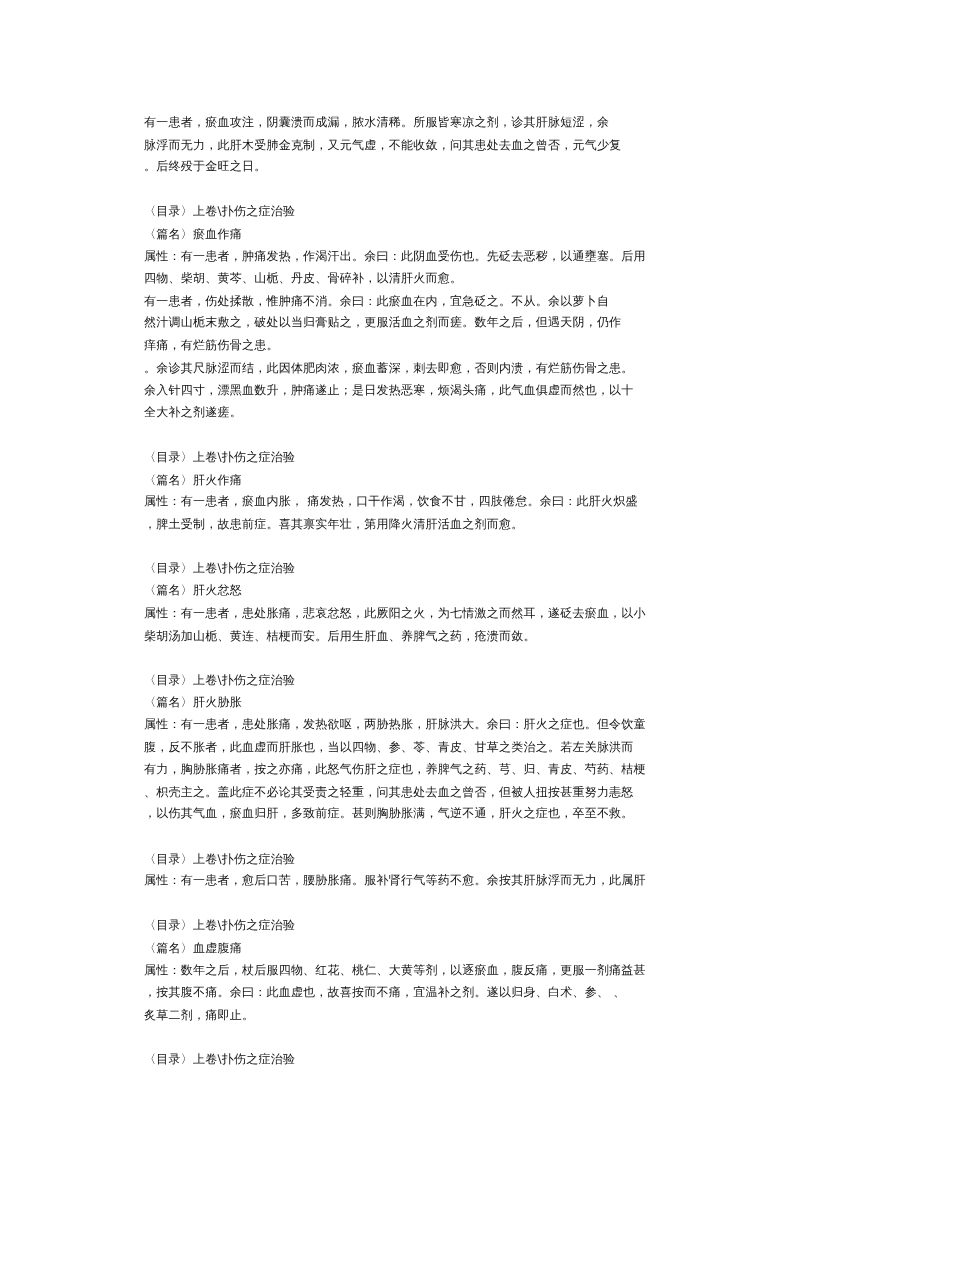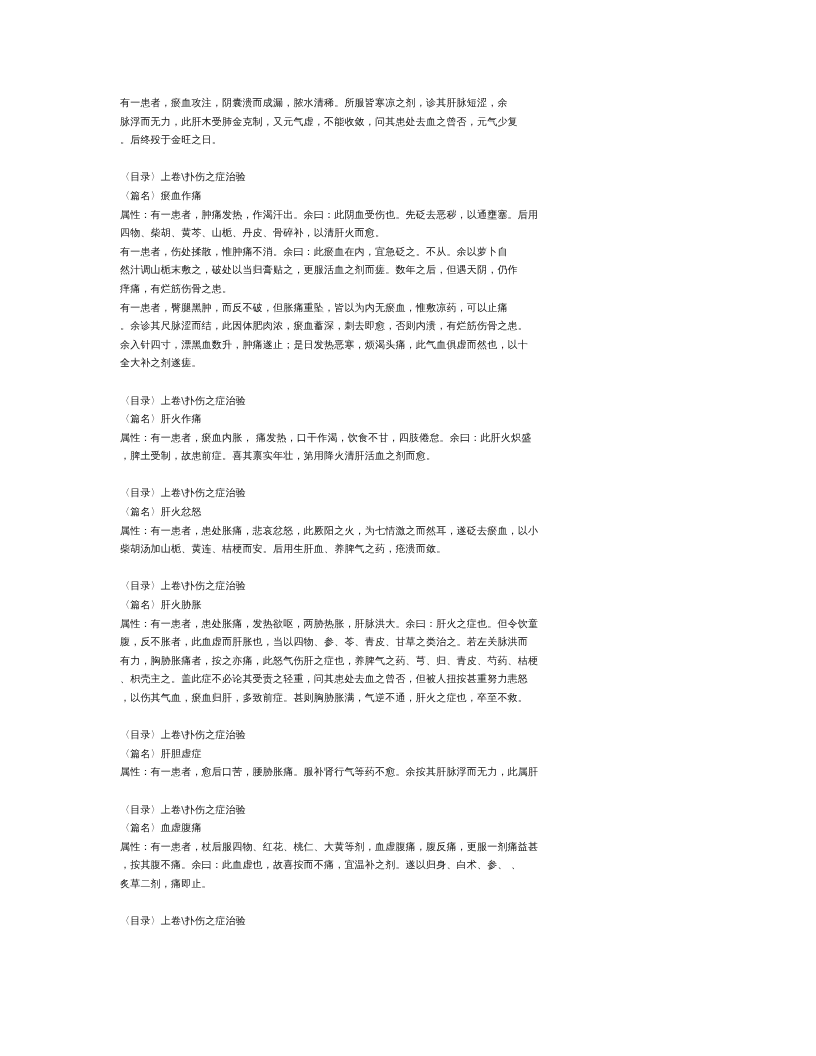--- a/index.html
+++ b/index.html
@@ -28,21 +28,20 @@
       <span class="line">。后终殁于金旺之日。</span>
     </div>
     <div class="block">
       <span class="line">〈目录〉上卷\扑伤之症治验</span>
       <span class="line">〈篇名〉瘀血作痛</span>
       <span class="line">属性：有一患者，肿痛发热，作渴汗出。余曰：此阴血受伤也。先砭去恶秽，以通壅塞。后用</span>
       <span class="line">四物、柴胡、黄芩、山栀、丹皮、骨碎补，以清肝火而愈。</span>
       <span class="line">有一患者，伤处揉散，惟肿痛不消。余曰：此瘀血在内，宜急砭之。不从。余以萝卜自</span>
       <span class="line">然汁调山栀末敷之，破处以当归膏贴之，更服活血之剂而瘥。数年之后，但遇天阴，仍作</span>
       <span class="line">痒痛，有烂筋伤骨之患。</span>
-      <span class="line">有一患者，臀腿黑肿，而反不破，但胀痛重坠，皆以为内无瘀血，惟敷凉药，可以止痛</span>
       <span class="line">。余诊其尺脉涩而结，此因体肥肉浓，瘀血蓄深，刺去即愈，否则内溃，有烂筋伤骨之患。</span>
       <span class="line">余入针四寸，漂黑血数升，肿痛遂止；是日发热恶寒，烦渴头痛，此气血俱虚而然也，以十</span>
       <span class="line">全大补之剂遂瘥。</span>
     </div>
     <div class="block">
       <span class="line">〈目录〉上卷\扑伤之症治验</span>
       <span class="line">〈篇名〉肝火作痛</span>
       <span class="line">属性：有一患者，瘀血内胀，  痛发热，口干作渴，饮食不甘，四肢倦怠。余曰：此肝火炽盛</span>
       <span class="line">，脾土受制，故患前症。喜其禀实年壮，第用降火清肝活血之剂而愈。</span>
     </div>
@@ -56,26 +55,25 @@
       <span class="line">〈目录〉上卷\扑伤之症治验</span>
       <span class="line">〈篇名〉肝火胁胀</span>
       <span class="line">属性：有一患者，患处胀痛，发热欲呕，两胁热胀，肝脉洪大。余曰：肝火之症也。但令饮童</span>
       <span class="line">腹，反不胀者，此血虚而肝胀也，当以四物、参、苓、青皮、甘草之类治之。若左关脉洪而</span>
       <span class="line">有力，胸胁胀痛者，按之亦痛，此怒气伤肝之症也，养脾气之药、芎、归、青皮、芍药、桔梗</span>
       <span class="line">、枳壳主之。盖此症不必论其受责之轻重，问其患处去血之曾否，但被人扭按甚重努力恚怒</span>
       <span class="line">，以伤其气血，瘀血归肝，多致前症。甚则胸胁胀满，气逆不通，肝火之症也，卒至不救。</span>
     </div>
     <div class="block">
       <span class="line">〈目录〉上卷\扑伤之症治验</span>
-      <span class="line">〈篇名〉肝胆虚症</span>
       <span class="line">属性：有一患者，愈后口苦，腰胁胀痛。服补肾行气等药不愈。余按其肝脉浮而无力，此属肝</span>
     </div>
     <div class="block">
       <span class="line">〈目录〉上卷\扑伤之症治验</span>
       <span class="line">〈篇名〉血虚腹痛</span>
-      <span class="line">属性：有一患者，杖后服四物、红花、桃仁、大黄等剂，血虚腹痛，腹反痛，更服一剂痛益甚</span>
+      <span class="line">属性：数年之后，杖后服四物、红花、桃仁、大黄等剂，以逐瘀血，腹反痛，更服一剂痛益甚</span>
       <span class="line">，按其腹不痛。余曰：此血虚也，故喜按而不痛，宜温补之剂。遂以归身、白术、参、  、</span>
       <span class="line">炙草二剂，痛即止。</span>
     </div>
     <div class="block">
       <span class="line">〈目录〉上卷\扑伤之症治验</span>
     </div>
   </div>
 
 </body></html>

